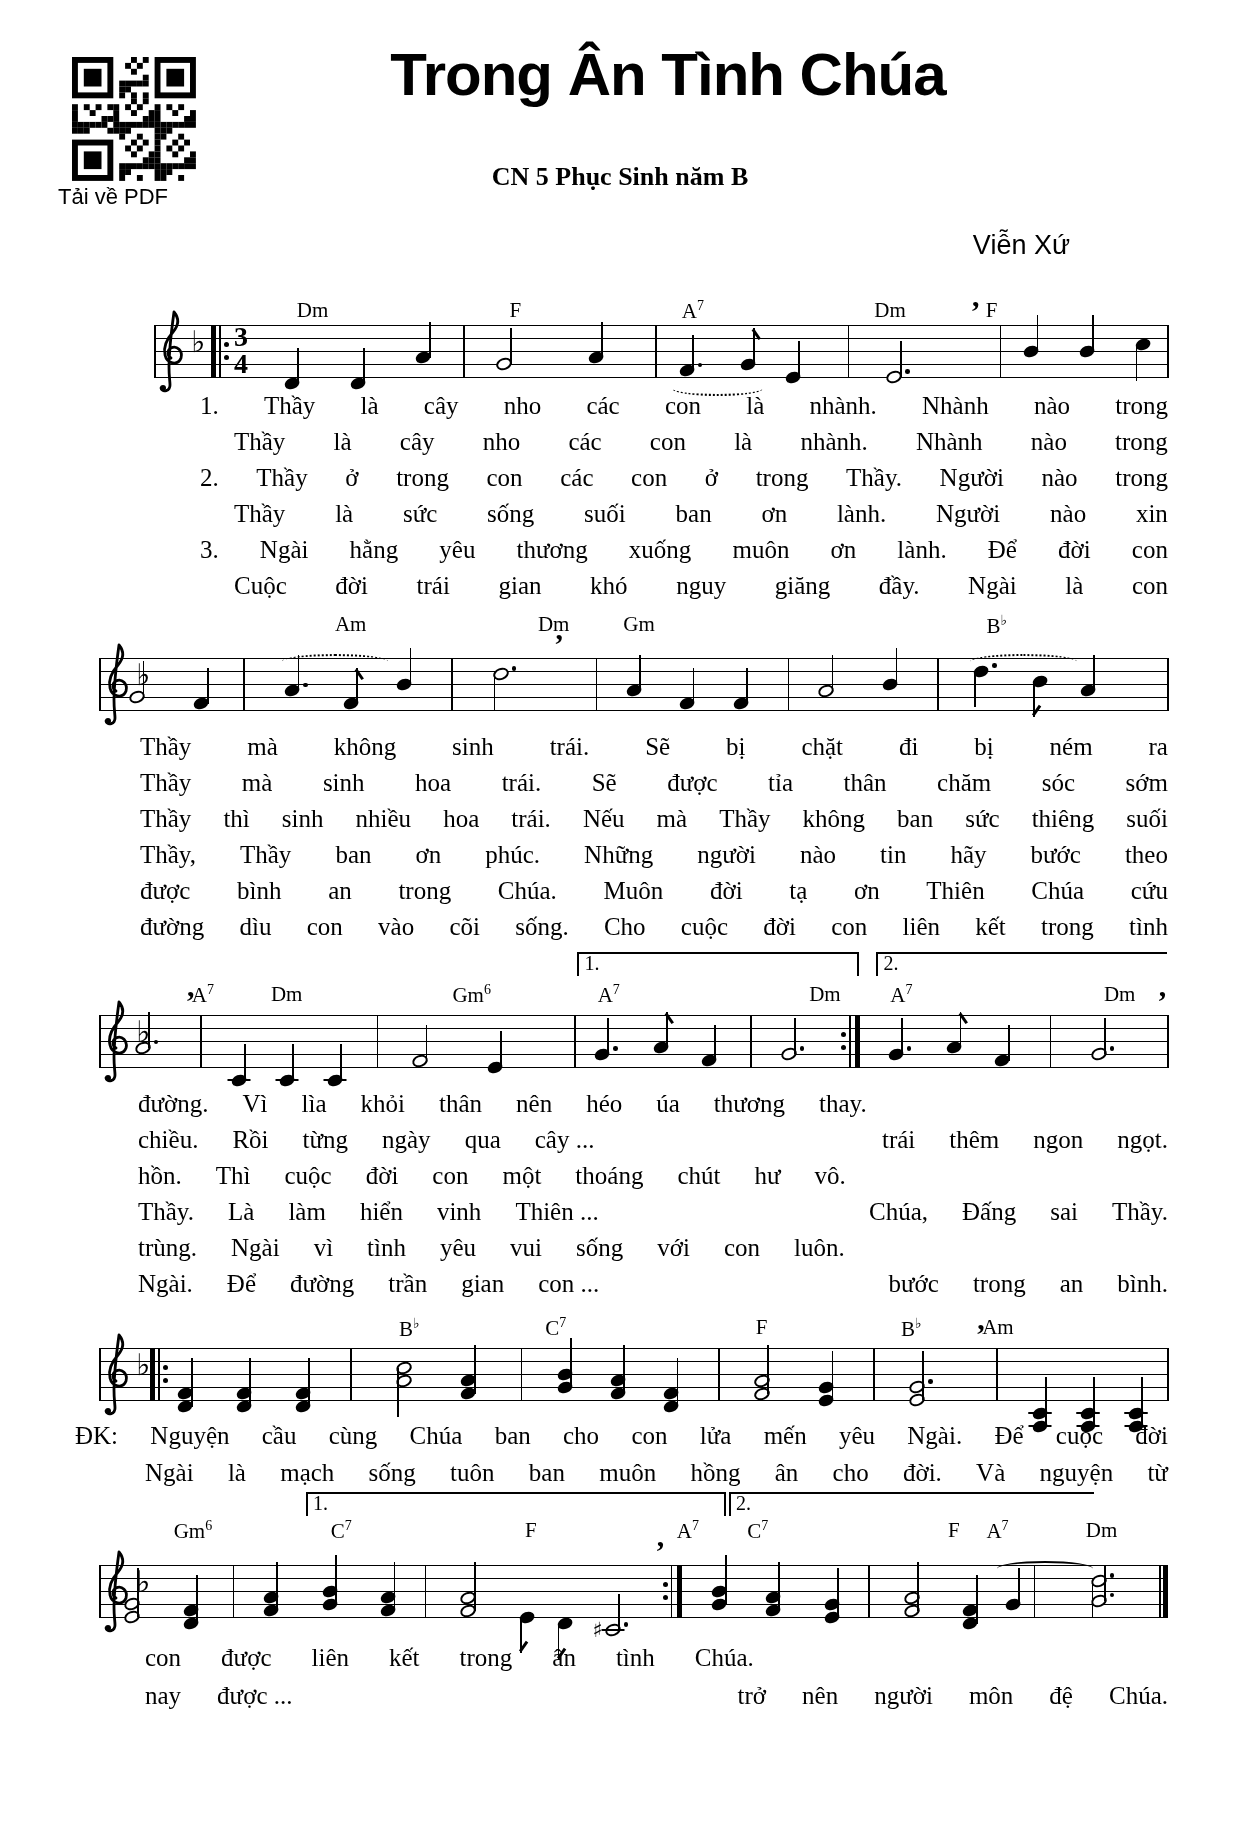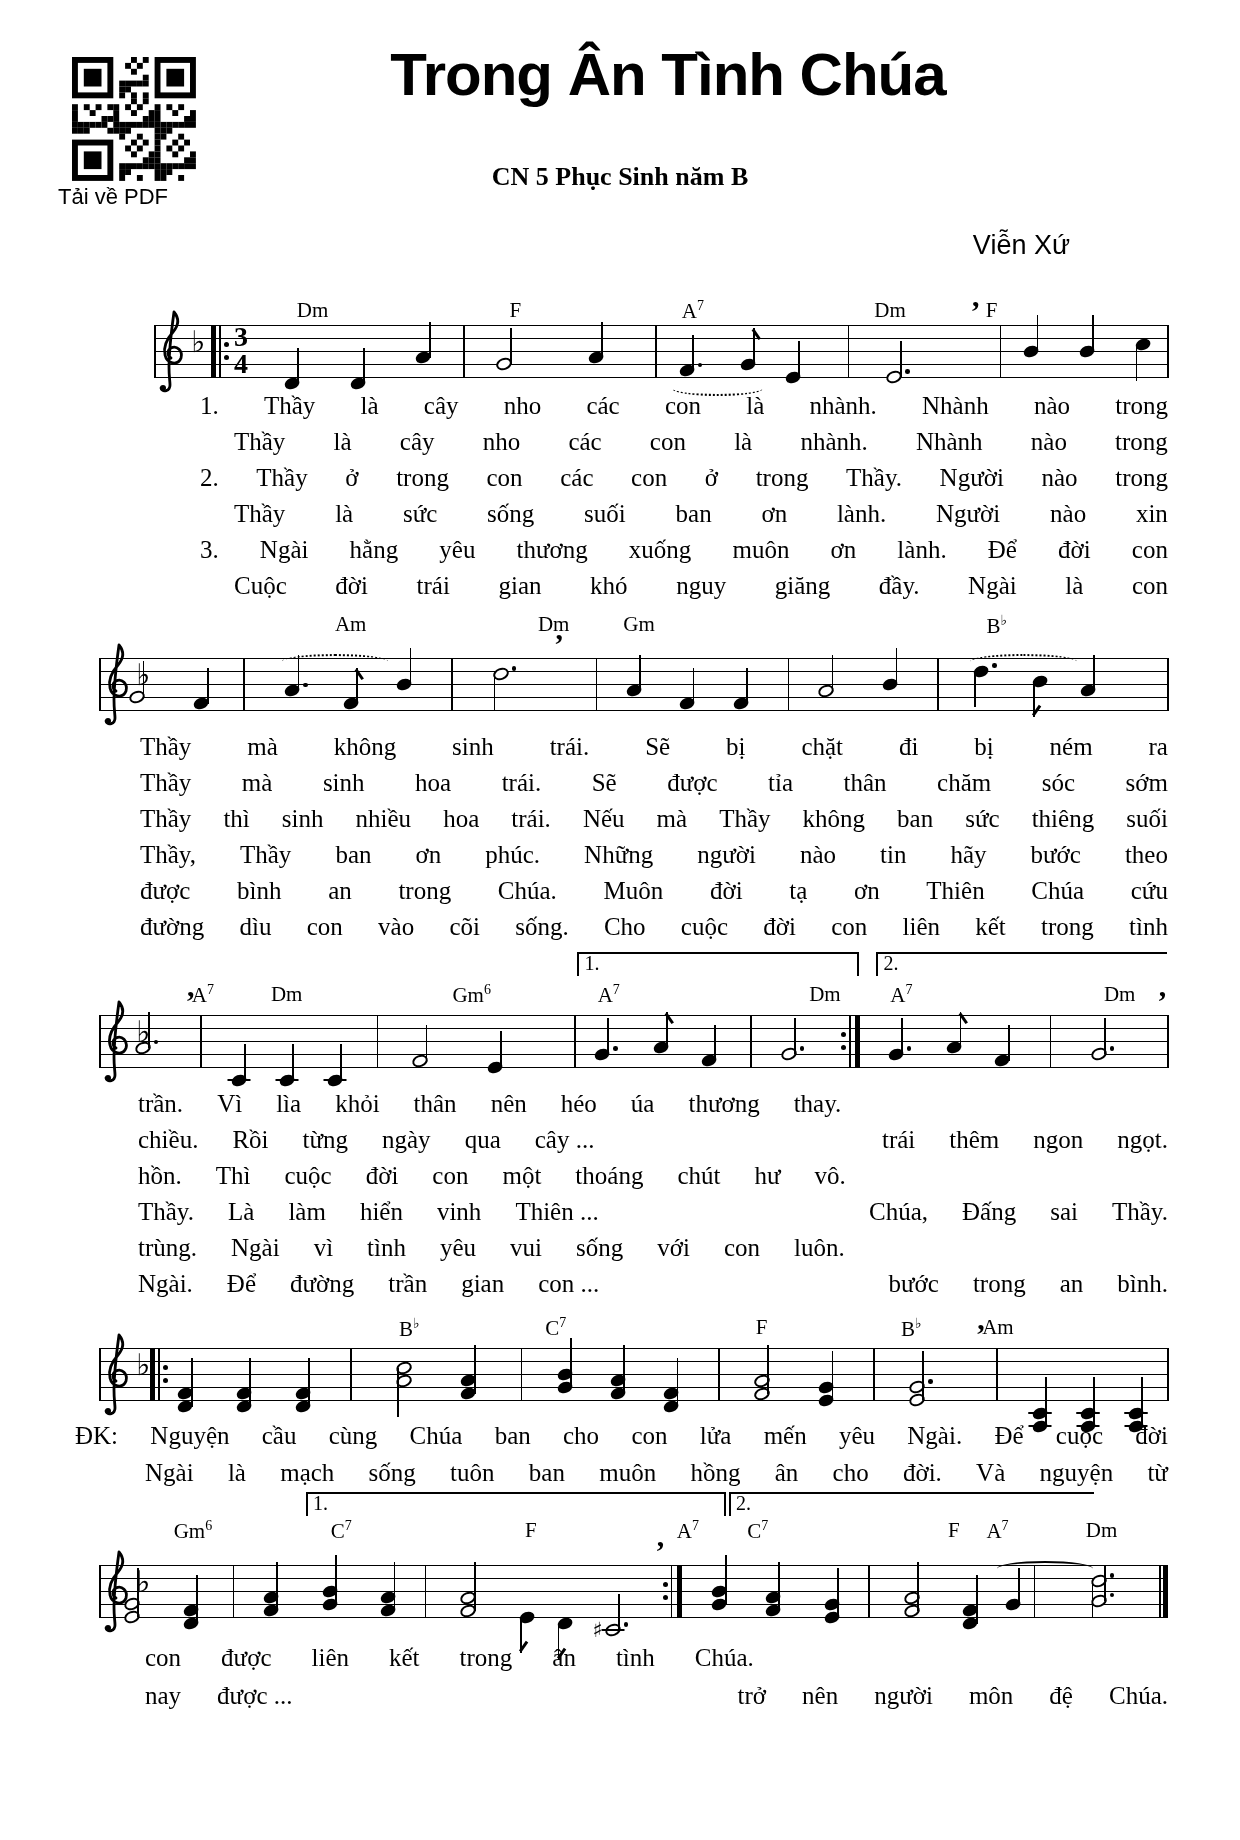--- a/index.html
+++ b/index.html
@@ -539,21 +539,21 @@
         <div class="flagl" style="left: calc(80% + 5.3px); top: -3.5px; transform: rotate(55deg);"></div>
         <div class="nh" style="left: 84.5%; top: 40.25px;"></div>
         <div class="stem" style="left: calc(84.5% + 5.3px); top: 9.5px; height: 36px;"></div>
         <div class="nh open" style="left: 93.5%; top: 33px;"></div>
         <div class="stem" style="left: calc(93.5% + 5.3px); top: 3px; height: 36px;"></div>
         <div class="ndot" style="left: calc(93.5% + 11px); top: 31px;"></div>
         <div class="breath" style="left: 8%; top: -24px;">’</div>
         <div class="breath" style="left: 99%; top: -24px;">’</div>
       </div>
       <div class="lyric-line" style="left: 138px; right: 72px; top: 1090px; column-gap: 34px;">
-        <span>trần.</span>
+        <span>đường.</span>
         <span>Vì</span>
         <span>lìa</span>
         <span>khỏi</span>
         <span>thân</span>
         <span>nên</span>
         <span>héo</span>
         <span>úa</span>
         <span>thương</span>
         <span>thay.</span>
         <span class="sp"></span>

